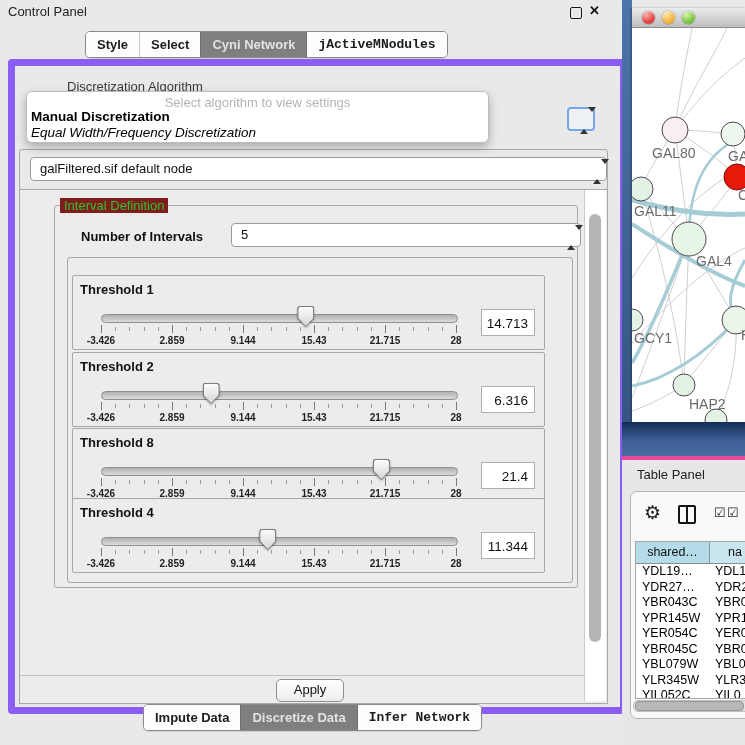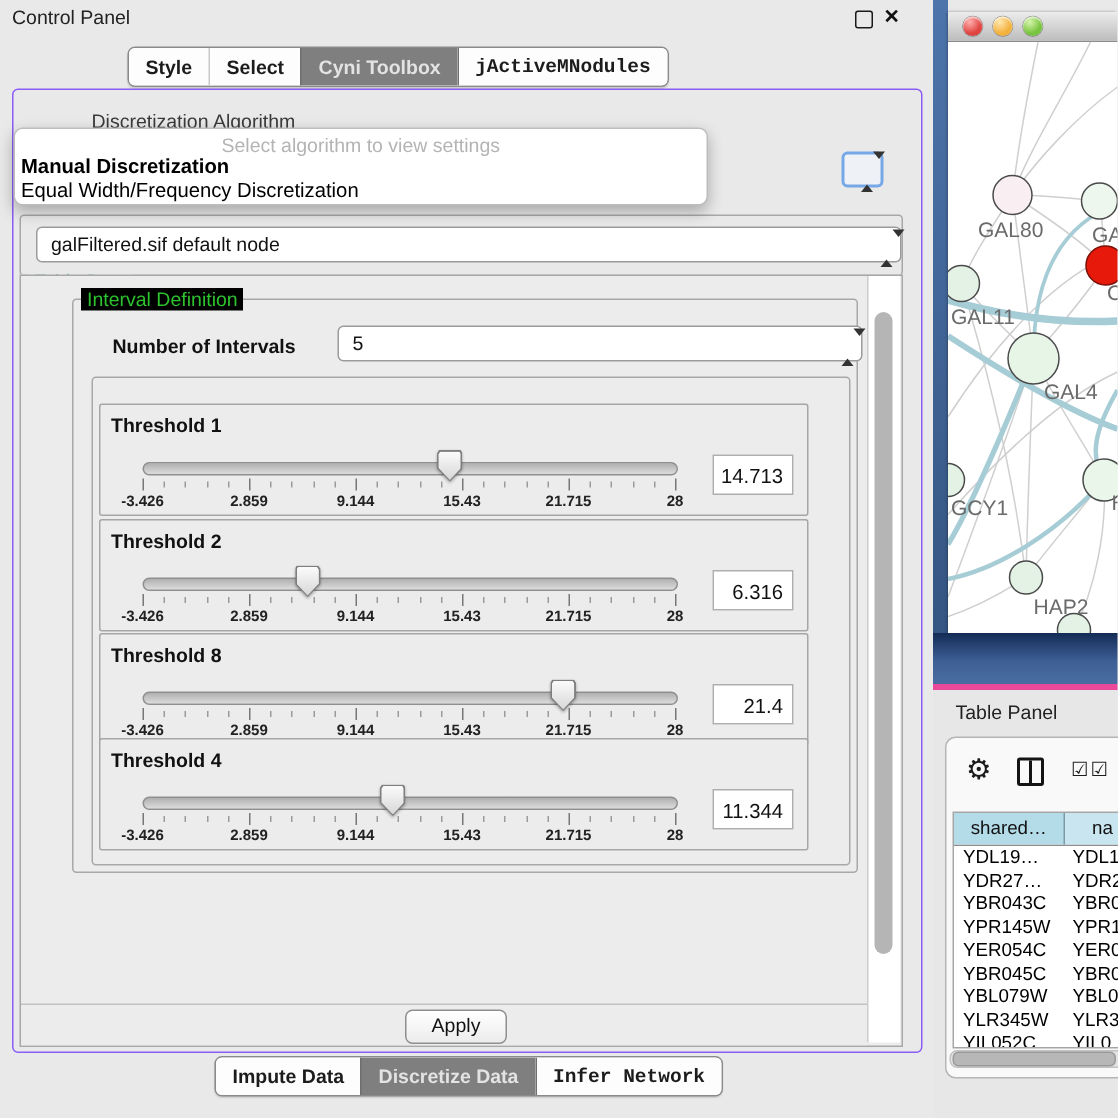--- a/index.html
+++ b/index.html
@@ -12,35 +12,35 @@
   #close-ic{position:absolute;left:589px;top:3px;font-size:13px;font-weight:900;color:#111;}
   
   .tabset{position:absolute;display:inline-flex;border:1px solid #8a8a8a;border-radius:5px;background:#fdfdfd;overflow:hidden;box-shadow:0 1px 1px rgba(0,0,0,.12);}
   .tab{padding:5px 11px;font-size:13px;font-weight:bold;color:#1c1c1c;background:#fdfdfd;white-space:nowrap;display:flex;align-items:center;gap:5px;}
   .tab + .tab{border-left:1px solid #c9c9c9;}
   .tab.sel{background:#7f7f7f;color:#e3e3e3;border-left:1px solid #6f6f6f;}
   .tab.sel + .tab{border-left:1px solid #6f6f6f;font-family:Liberation Mono, monospace;}
   #top-tabs{left:85px;top:31px;}
   #bottom-tabs{left:143px;top:704px;}
   
-  #outer{position:absolute;left:8px;top:59px;width:605px;height:641px;border:1px solid #8b5cf6;border-radius:4px;}
+  #outer{position:absolute;left:8px;top:59px;width:605px;height:641px;border:7px solid #8b5cf6;border-radius:4px;}
   #algo-label{position:absolute;left:52px;top:13px;font-size:13px;color:#3a3a3a;}
   #combo-stub{position:absolute;left:552px;top:41px;width:24px;height:20px;border:2px solid #76a8e8;border-radius:4px;background:#eef2f7;}
   .stepper{position:absolute;right:4px;top:3px;width:9px;}
   .stepper .up{width:0;height:0;border-left:4px solid transparent;border-right:4px solid transparent;border-bottom:5px solid #333;margin-bottom:2px;}
   .stepper .dn{width:0;height:0;border-left:4px solid transparent;border-right:4px solid transparent;border-top:5px solid #333;}
-  #popup{position:absolute;left:0;top:25px;width:461px;height:50px;background:#fff;border:1px solid #bdbdbd;border-radius:6px;box-shadow:0 4px 10px rgba(0,0,0,.28);z-index:5;}
+  #popup{position:absolute;left:11px;top:25px;width:461px;height:50px;background:#fff;border:1px solid #bdbdbd;border-radius:6px;box-shadow:0 4px 10px rgba(0,0,0,.28);z-index:5;}
   #popup-hint{position:absolute;left:0;right:0;top:3px;text-align:center;font-size:13px;color:#b4b4b4;}
   .popup-opt{position:absolute;left:4px;font-size:13.5px;color:#000;white-space:nowrap;}
   #popup-opt0{top:17px;font-weight:bold;}
-  #popup-opt1{top:33px;}
+  #popup-opt1{top:33px;font-style:italic;}
   .group{position:absolute;border:1px solid #a8a8a8;border-radius:3px;}
   .group-label{position:absolute;top:-8px;left:5px;font-size:13px;padding:0 4px;white-space:nowrap;}
   .lbl-dark{color:#0f766e;background:#e9e9e9;margin-top:44px;}
-  .lbl-green{color:#2ec22e;background:#000000;}
+  .lbl-green{color:#2ec22e;background:#7f1d1d;}
   .lbl-blue{color:#2626d6;background:#ececec;}
   #td-group{left:4px;top:83px;width:587px;height:39px;}
   .combo{position:absolute;background:#fff;border:1px solid #9b9b9b;border-radius:4px;font-size:13px;color:#111;line-height:21px;padding-left:9px;box-shadow:inset 0 1px 0 #fff;}
   #td-combo{left:10px;top:7px;width:566px;height:22px;}
   
   #viewport{position:absolute;left:4px;top:123px;width:587px;height:513px;border:1px solid #a8a8a8;background:#ececec;overflow:hidden;}
   #vtrack{position:absolute;left:564px;top:0;width:21px;height:511px;background:#fff;border-left:1px solid #cccccc;}
   #vthumb{position:absolute;left:4px;top:24px;width:12px;height:428px;border-radius:7px;background:#b5b5b5;}
   #int-group{left:34px;top:15px;width:522px;height:381px;}
   #noi-label{position:absolute;left:26px;top:23px;font-size:13px;font-weight:bold;color:#111;}
@@ -110,21 +110,21 @@
   </div>
 
   <div id="top-tabs" class="tabset">
     <div class="tab">
         <span>Style</span>
       </div>
     <div class="tab">
         <span>Select</span>
       </div>
     <div class="tab sel">
-        <span>Cyni Toolbox</span>
+        <span>Cyni Network</span>
       </div>
     <div class="tab">
         <span>jActiveMNodules</span>
       </div>
   </div>
 
   <div id="outer">
     <div id="algo-label">Discretization Algorithm</div>
 
     <div id="combo-stub">

